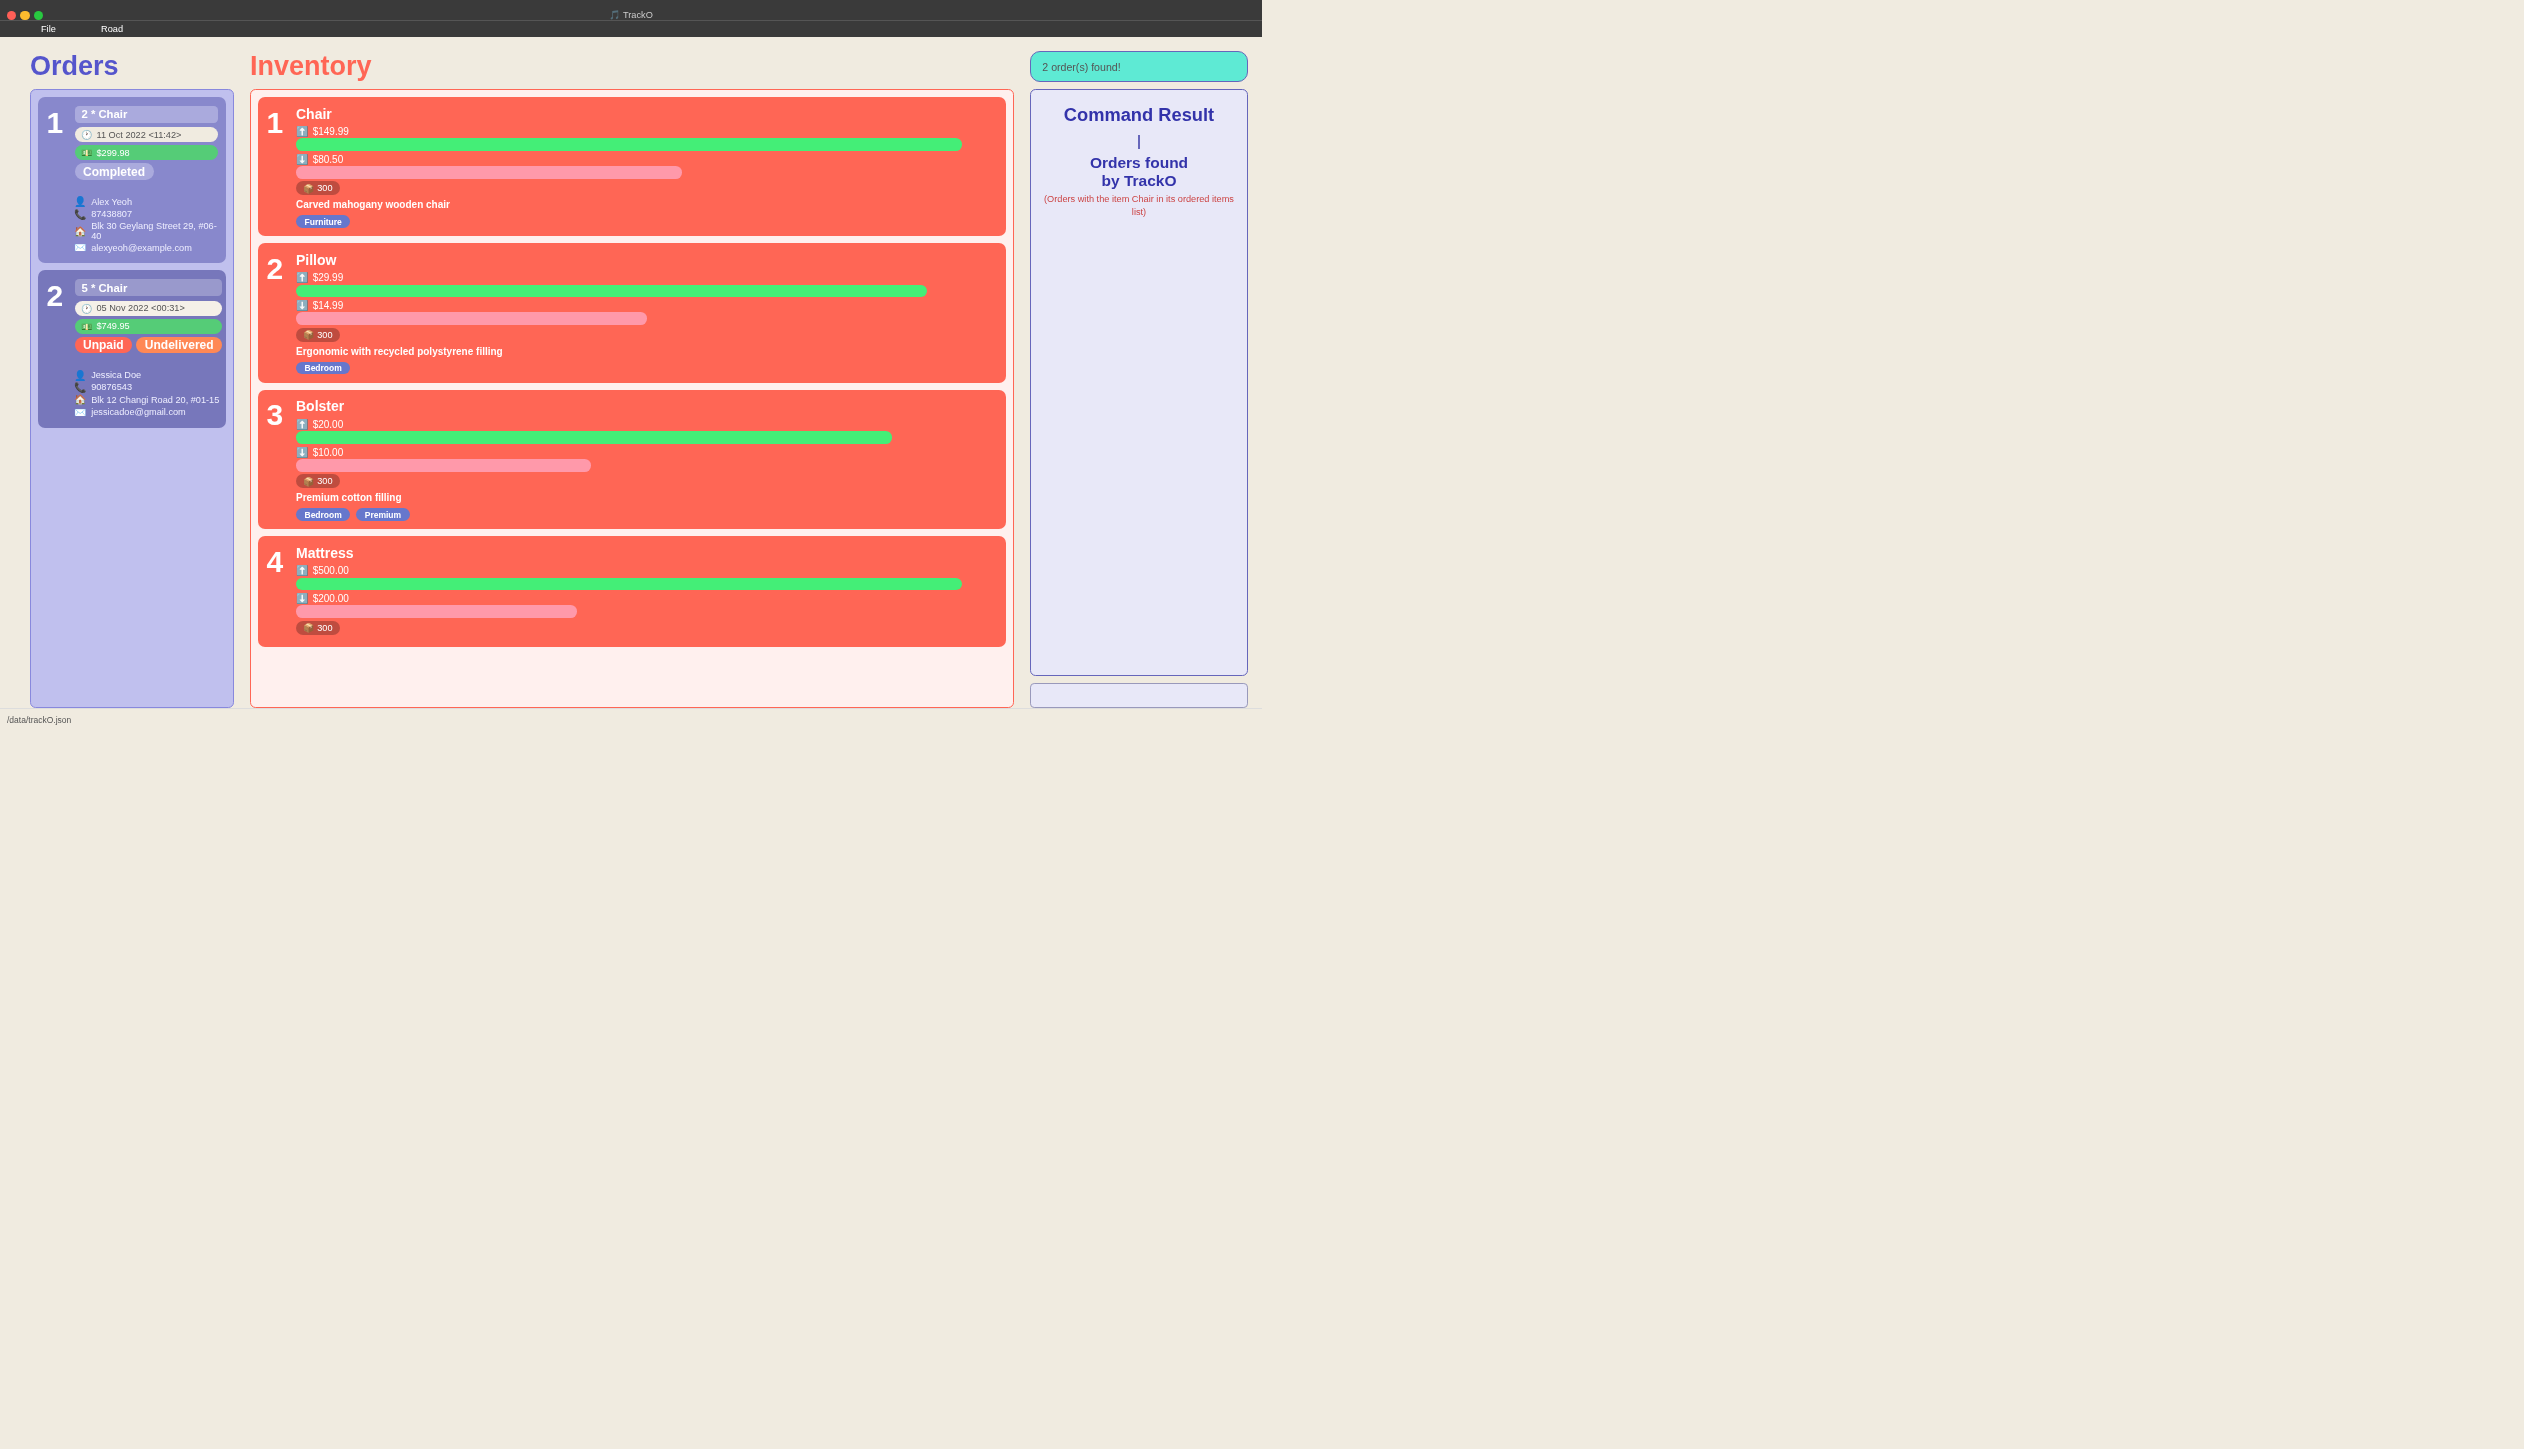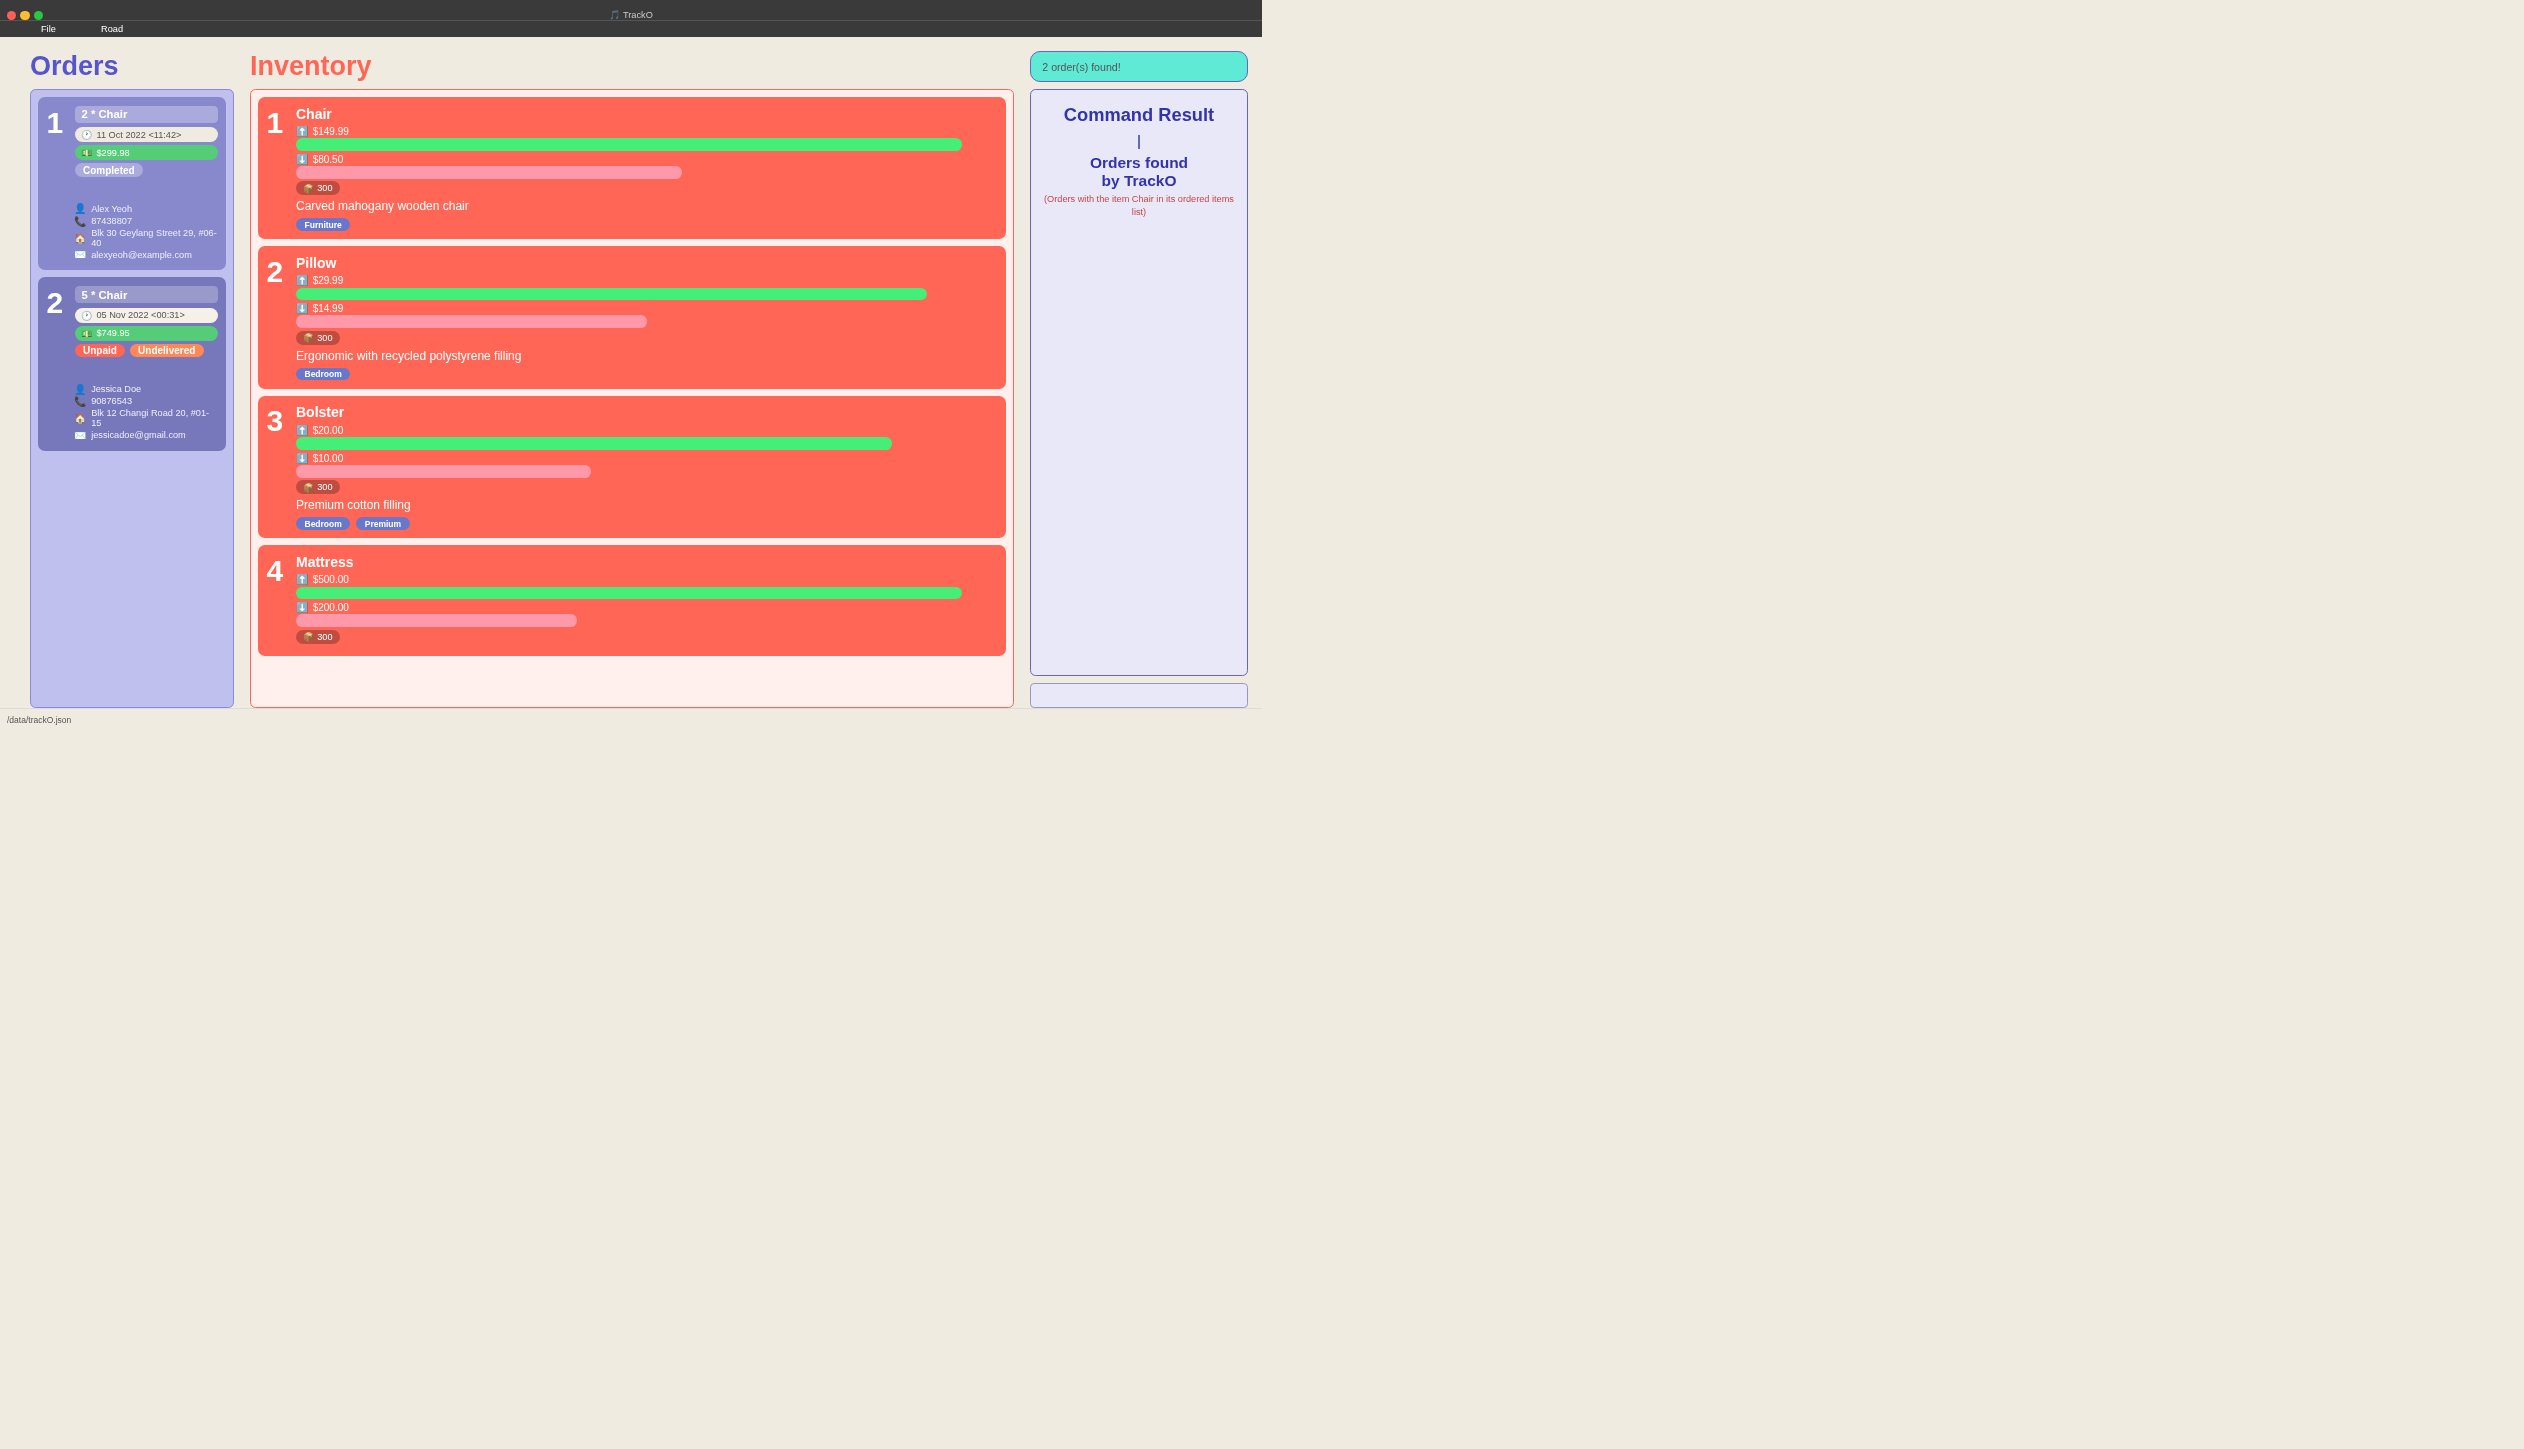--- a/index.html
+++ b/index.html
@@ -133,23 +133,23 @@
       color: #fff;
     }
     .order-field-cream {
       background: #f0ebe0;
       color: #555;
     }
     .status-badge {
       display: inline-block;
       border-radius: 8.5px;
       padding: 1.4px 8.5px;
-      font-size: 10px;
-      font-weight: bold;
-      margin-bottom: 22px;
+      font-size: 12px;
+      font-weight: bold;
+      margin-bottom: 12px;
     }
     .badge-completed { background: #aaaadd; color: #fff; }
     .badge-unpaid { background: #ff6655; color: #fff; }
     .badge-undelivered { background: #ff8855; color: #fff; }
     .order-info-row {
       display: flex;
       align-items: center;
       gap: 4.2px;
       color: #eeeeff;
       font-size: 9.2px;
@@ -221,22 +221,23 @@
       gap: 2.8px;
       background: rgba(0,0,0,0.25);
       border-radius: 8.5px;
       padding: 1.4px 7px;
       color: #fff;
       font-size: 9.2px;
       margin-bottom: 4.2px;
     }
     .inventory-desc {
       color: #fff;
-      font-size: 12px;
+      font-size: 10px;
       margin-bottom: 4.2px;
+      font-weight: bold;
     }
     .tag-badge {
       display: inline-block;
       border-radius: 8.5px;
       padding: 1.4px 8.5px;
       font-size: 8.5px;
       font-weight: bold;
       margin-right: 2.8px;
       color: #fff;
     }

